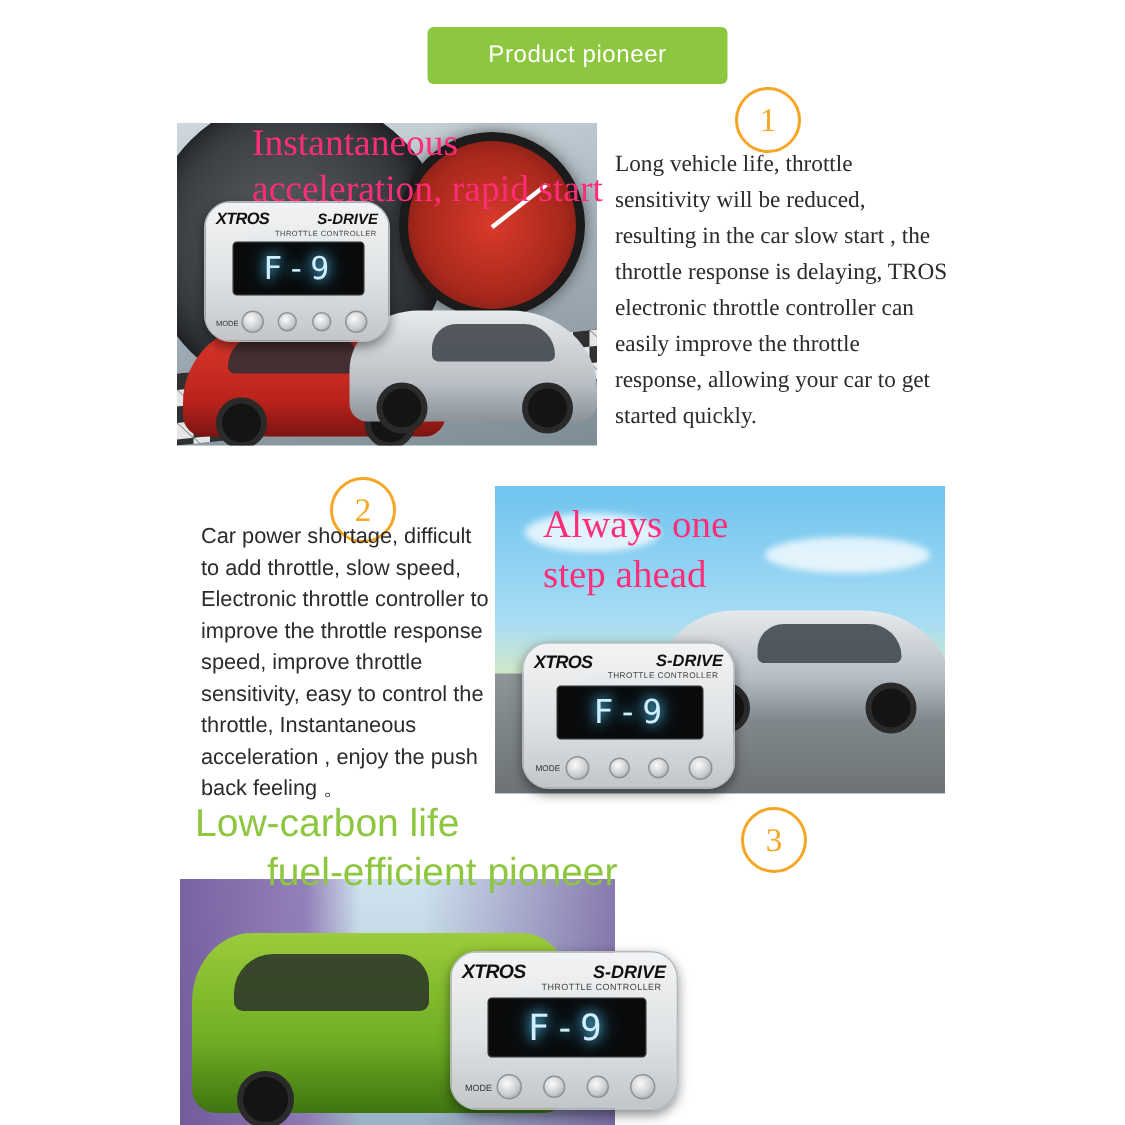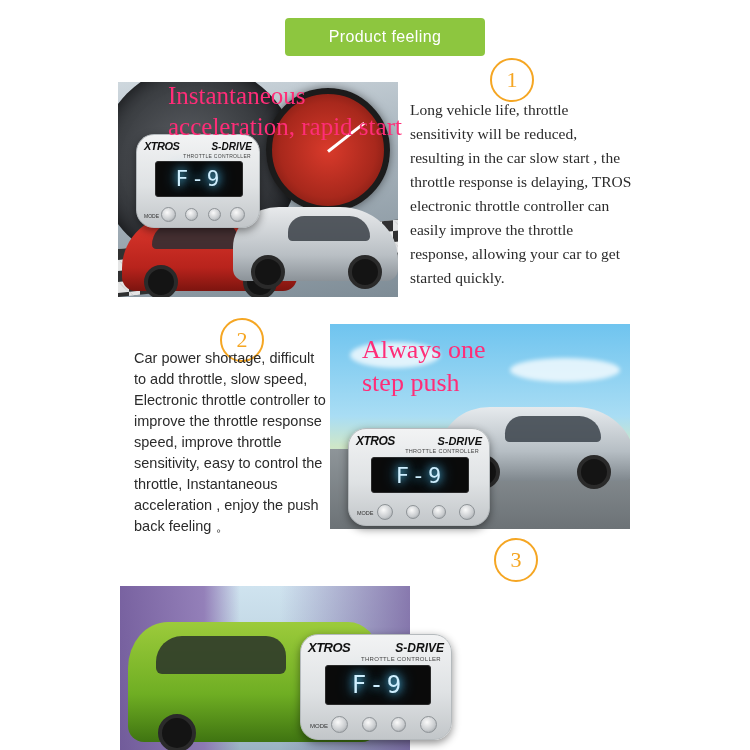--- a/index.html
+++ b/index.html
@@ -326,21 +326,21 @@
     width: 130px;
     height: 100%;
     background: linear-gradient(270deg, #6a4c93 0%, rgba(106,76,147,0) 100%);
     opacity: .7;
   }
 </style>
 </head>
 <body>
 
 <div class="header">
-  <span class="header-title">Product feeling</span>
+  <span class="header-title">Product pioneer</span>
 </div>
 
 <div class="sec1">
 
   <div class="num" style="left:490px; top:-16px;">1</div>
 
   <div class="photo1">
     <div class="wheelbg"></div>
     <div class="gauge"></div>
     <div class="checker"></div>
@@ -406,21 +406,21 @@
     <div class="btnrow" style="left:28px; bottom:5px; width:98px;">
       <span class="knob" style="width:14px;height:14px;"></span>
       <span class="knob" style="width:12px;height:12px;"></span>
       <span class="knob" style="width:12px;height:12px;"></span>
       <span class="knob" style="width:14px;height:14px;"></span>
     </div>
   </div>
 
   <div class="headline" style="left:362px; top:10px; width:250px; color:#ff2d78; font-size:26px; font-family:Liberation Serif, serif;">
     <div>Always one</div>
-    <div>step push</div>
+    <div>step ahead</div>
   </div>
 
   <div class="para" style="left:134px; top:24px; width:196px; font-size:14.5px; font-family:Liberation Sans, sans-serif; line-height:1.45;">Car power shortage, difficult to add throttle, slow speed, Electronic throttle controller to improve the throttle response speed, improve throttle sensitivity, easy to control the throttle, Instantaneous acceleration , enjoy the push back feeling 。</div>
 </div>
 
 <div class="sec3">
 
   <div class="num" style="left:494px; top:4px;">3</div>
 
   <div class="photo3">
@@ -441,14 +441,18 @@
     <div class="screen" style="left:24px; top:30px; width:104px; height:38px; font-size:24px;">F-9</div>
     <div class="modelbl" style="left:9px; bottom:10px; font-size:6px;">MODE</div>
     <div class="btnrow" style="left:30px; bottom:6px; width:106px;">
       <span class="knob" style="width:15px;height:15px;"></span>
       <span class="knob" style="width:13px;height:13px;"></span>
       <span class="knob" style="width:13px;height:13px;"></span>
       <span class="knob" style="width:15px;height:15px;"></span>
     </div>
   </div>
 
+  <div class="headline" style="left:130px; top:-2px; width:380px; color:#8dc63f; font-size:26px; font-family:'Liberation Sans', sans-serif;">
+    <div>Low-carbon life</div>
+    <div style="padding-left:48px;">fuel-efficient pioneer</div>
+  </div>
 
 </div>
 
 </body></html>

